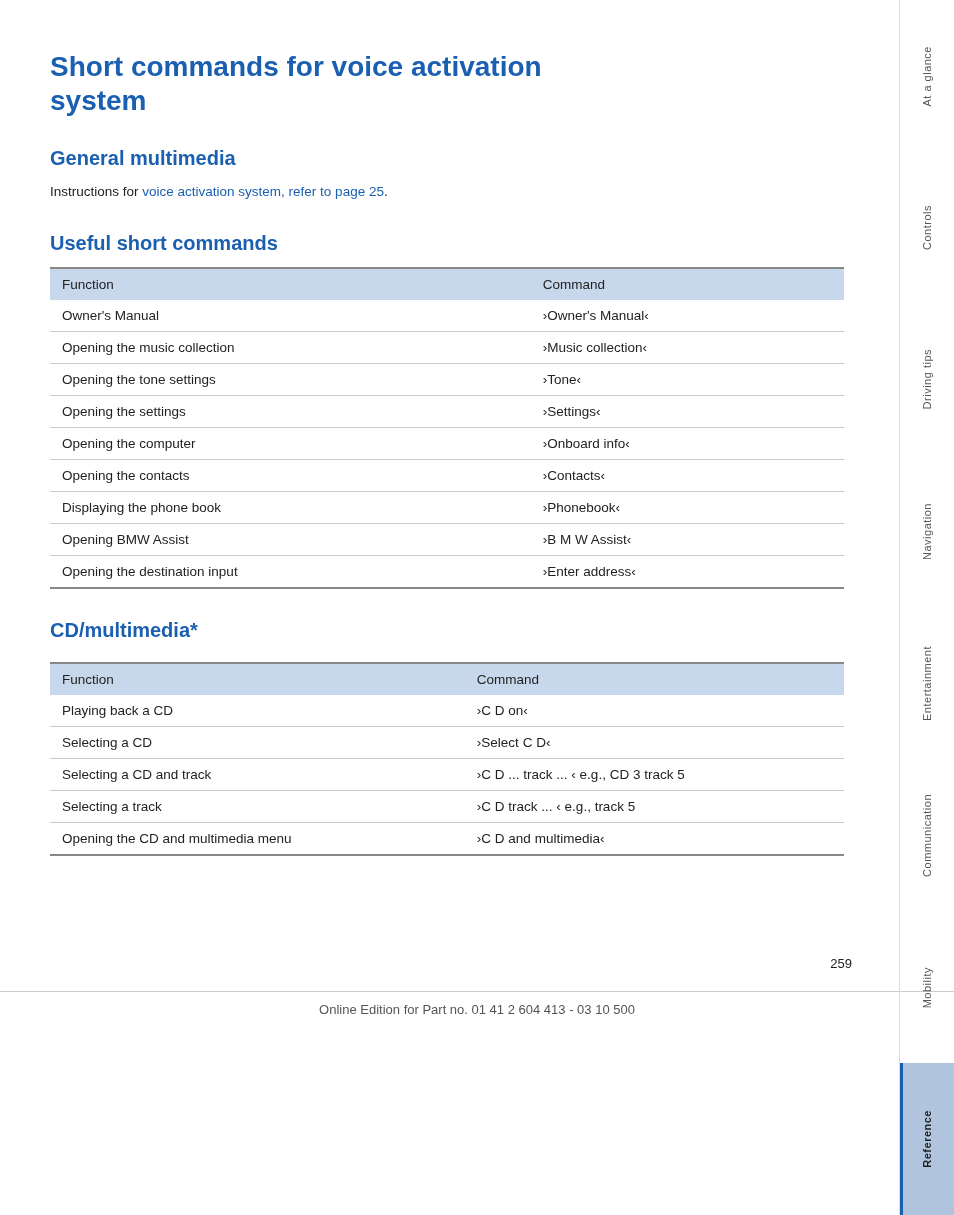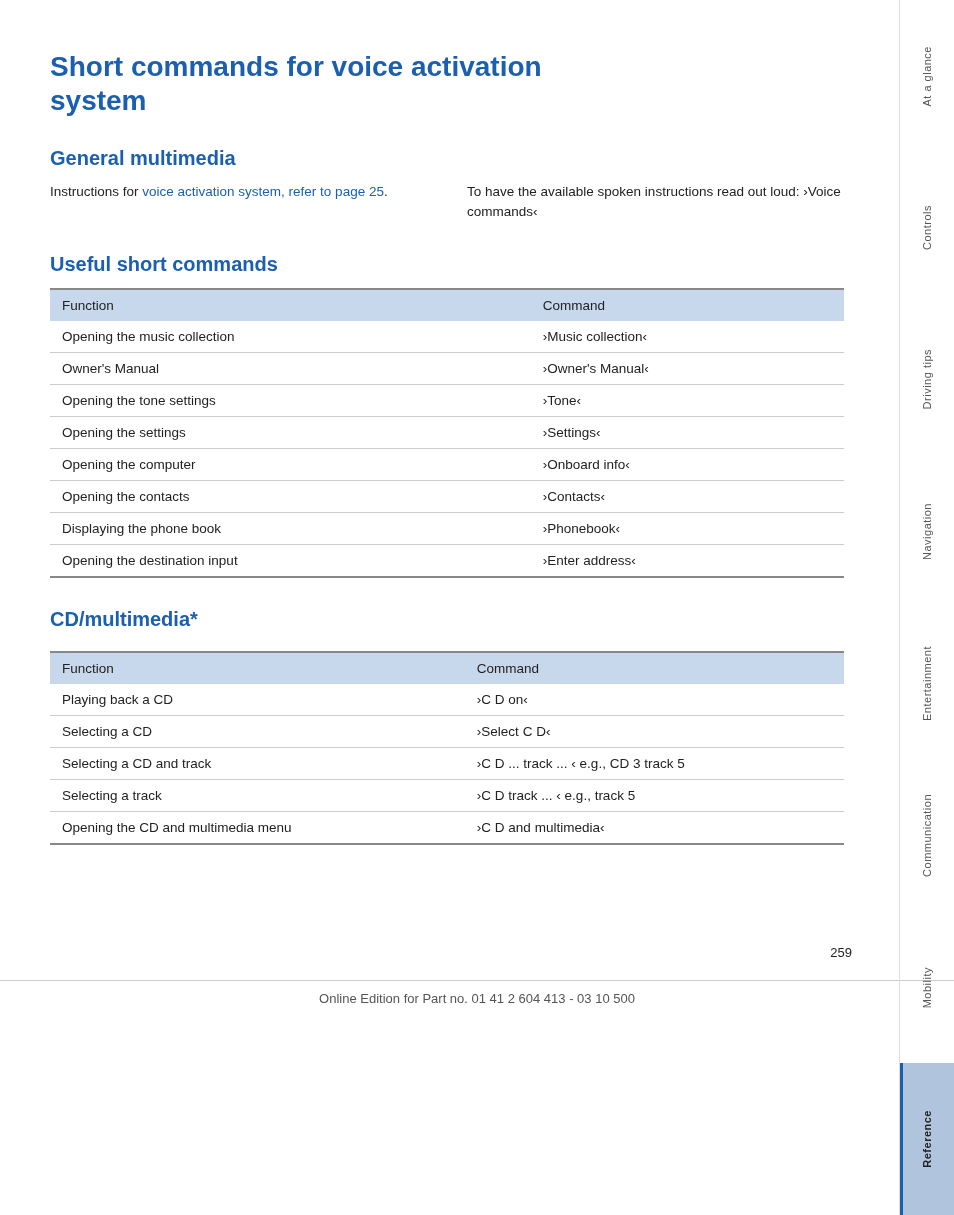--- a/index.html
+++ b/index.html
@@ -189,61 +189,64 @@
     <span>Short commands for voice activation</span><br>
     <span>system</span>
   </h1>
 
   <h2 class="section-heading">General multimedia</h2>
 
   <div class="two-col-intro">
     <div class="intro-left">
       <span>Instructions for </span><a class="link">voice activation system, refer to page 25</a><span>.</span>
     </div>
-    <div class="intro-right">To have the available spoken instructions read out loud: ›Voice commands‹</div>
   </div>
 
   <h2 class="section-heading">Useful short commands</h2>
 
   <div class="table-outer-border">
     <table class="data-table">
       <thead>
         <tr>
           <th>Function</th>
           <th>Command</th>
         </tr>
       </thead>
       <tbody id="useful-commands-tbody">
       <tr>
+            <td>Owner's Manual</td>
+            <td>›Owner's Manual‹</td>
+          </tr>
+          <tr>
             <td>Opening the music collection</td>
             <td>›Music collection‹</td>
           </tr>
           <tr>
-            <td>Owner's Manual</td>
-            <td>›Owner's Manual‹</td>
-          </tr>
-          <tr>
             <td>Opening the tone settings</td>
             <td>›Tone‹</td>
           </tr>
           <tr>
             <td>Opening the settings</td>
             <td>›Settings‹</td>
           </tr>
           <tr>
             <td>Opening the computer</td>
             <td>›Onboard info‹</td>
           </tr>
           <tr>
             <td>Opening the contacts</td>
             <td>›Contacts‹</td>
           </tr>
           <tr>
             <td>Displaying the phone book</td>
             <td>›Phonebook‹</td>
+          </tr>
+          <tr>
+            <td>Opening BMW Assist</td>
+            <td>›B M W Assist‹</td>
           </tr>
           <tr>
             <td>Opening the destination input</td>
             <td>›Enter address‹</td>
           </tr>
         </tbody>
     </table>
   </div>
 
   <h2 class="section-heading section-separator">CD/multimedia*</h2>

